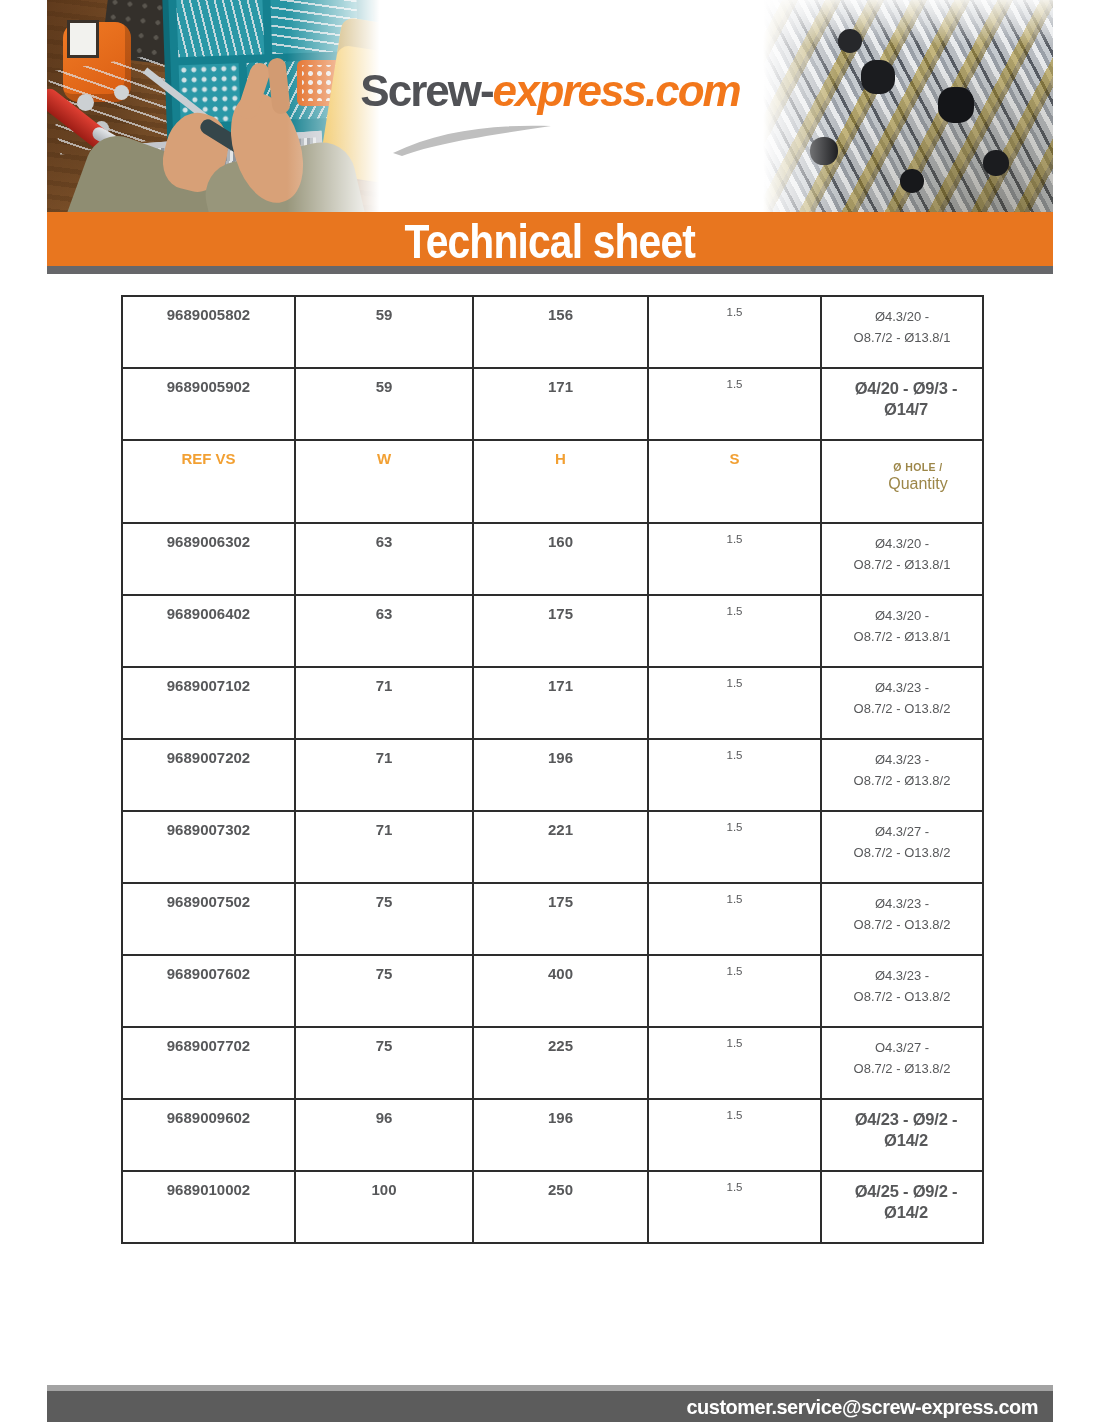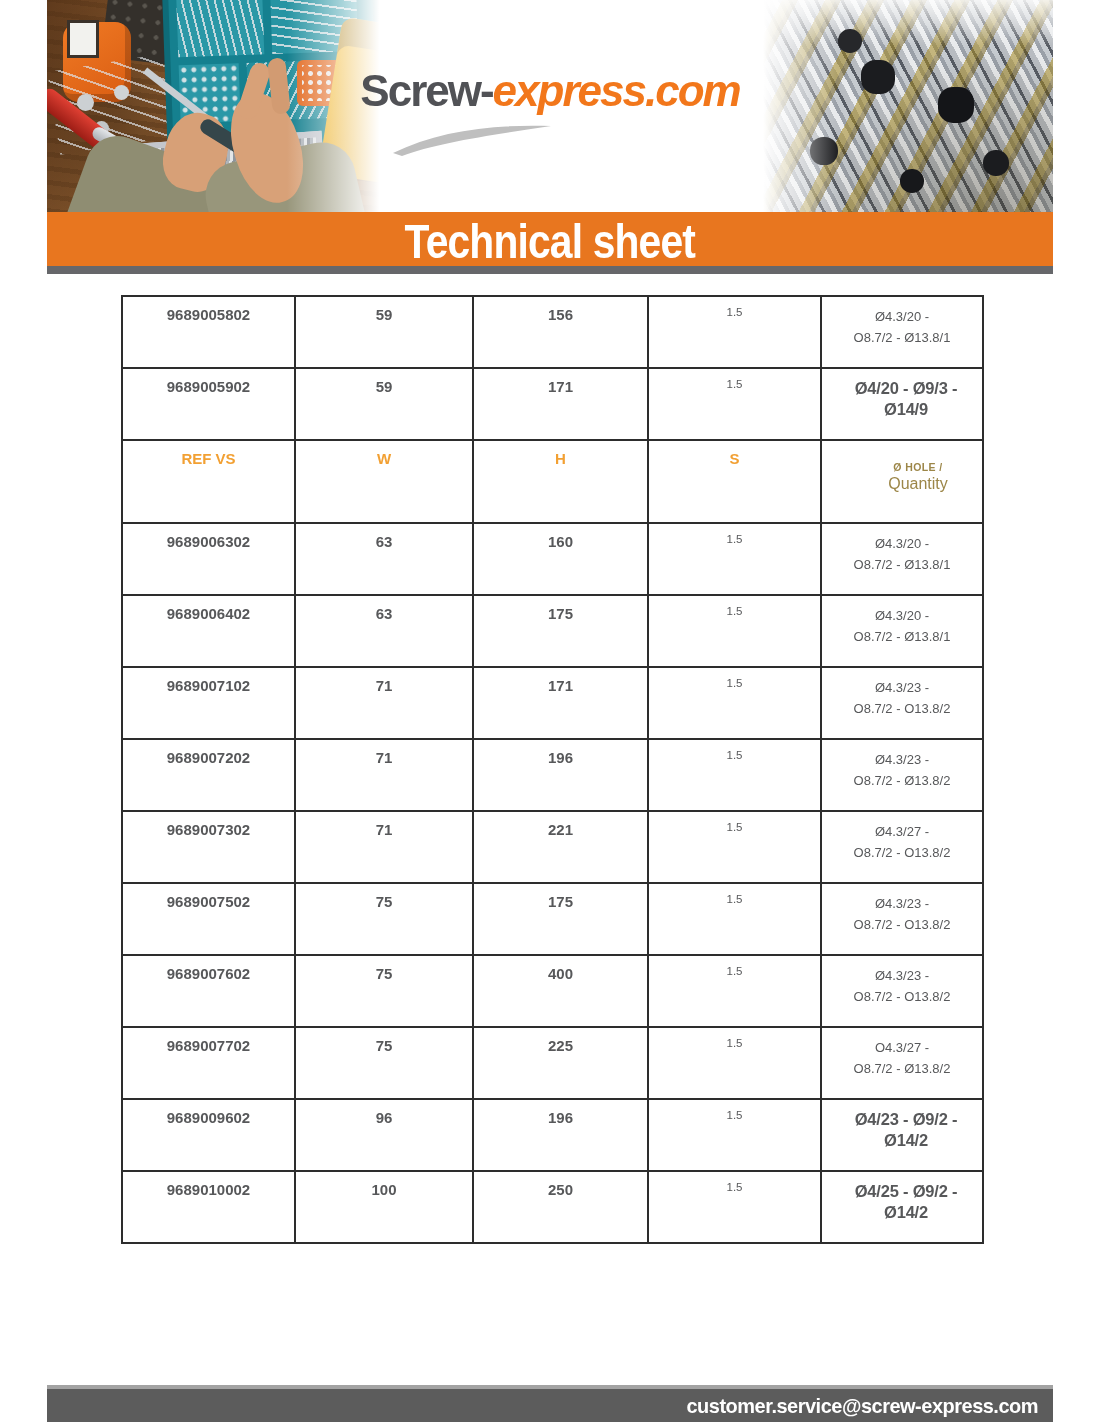--- a/index.html
+++ b/index.html
@@ -88,21 +88,21 @@
   td.c-hole{font-size:13px;line-height:21px;}
   td.c-hole .hl{display:block;}
   td.c-hole.hole-bold{font-weight:bold;font-size:16.5px;letter-spacing:-.2px;padding-left:12px;}
   tr.hdr td{font-weight:bold;font-size:15px;color:#f2a033;}
   td.c-holehdr{color:#9c8648 !important;padding-top:20px !important;padding-left:36px !important;}
   .holehdr-1{display:block;font-size:10.5px;font-weight:bold;letter-spacing:.4px;}
   .holehdr-2{display:block;font-size:16px;font-weight:normal;margin-top:2px;}
 
   
   .footer{position:absolute;left:47px;top:1385px;width:1006px;height:37px;background:#5c5c5c;
-          border-top:4px solid #a3a3a3;box-sizing:border-box;
+          border-top:6px solid #a3a3a3;box-sizing:border-box;
           display:flex;align-items:center;justify-content:flex-end;padding-right:15px;}
   .footer-email{color:#fff;font-weight:bold;font-size:21px;transform:scaleX(.95);transform-origin:right center;letter-spacing:-.5px;}
 </style>
 </head>
 <body>
 
 <div class="page">
 
   <div class="header">
     <div class="photo photo-left">
@@ -172,21 +172,21 @@
           <span class="hl">O8.7/2 - Ø13.8/1</span>
         </td>
       </tr>
       <tr>
         <td class="c-ref">9689005902</td>
         <td class="c-num">59</td>
         <td class="c-num">171</td>
         <td class="c-s">1.5</td>
         <td class="c-hole hole-bold">
           <span class="hl">Ø4/20 - Ø9/3 -</span>
-          <span class="hl">Ø14/9</span>
+          <span class="hl">Ø14/7</span>
         </td>
       </tr>
       <tr class="hdr">
         <td>REF VS</td>
         <td>W</td>
         <td>H</td>
         <td>S</td>
         <td class="c-holehdr">
           <span class="holehdr-1">Ø HOLE /</span>
           <span class="holehdr-2">Quantity</span>

